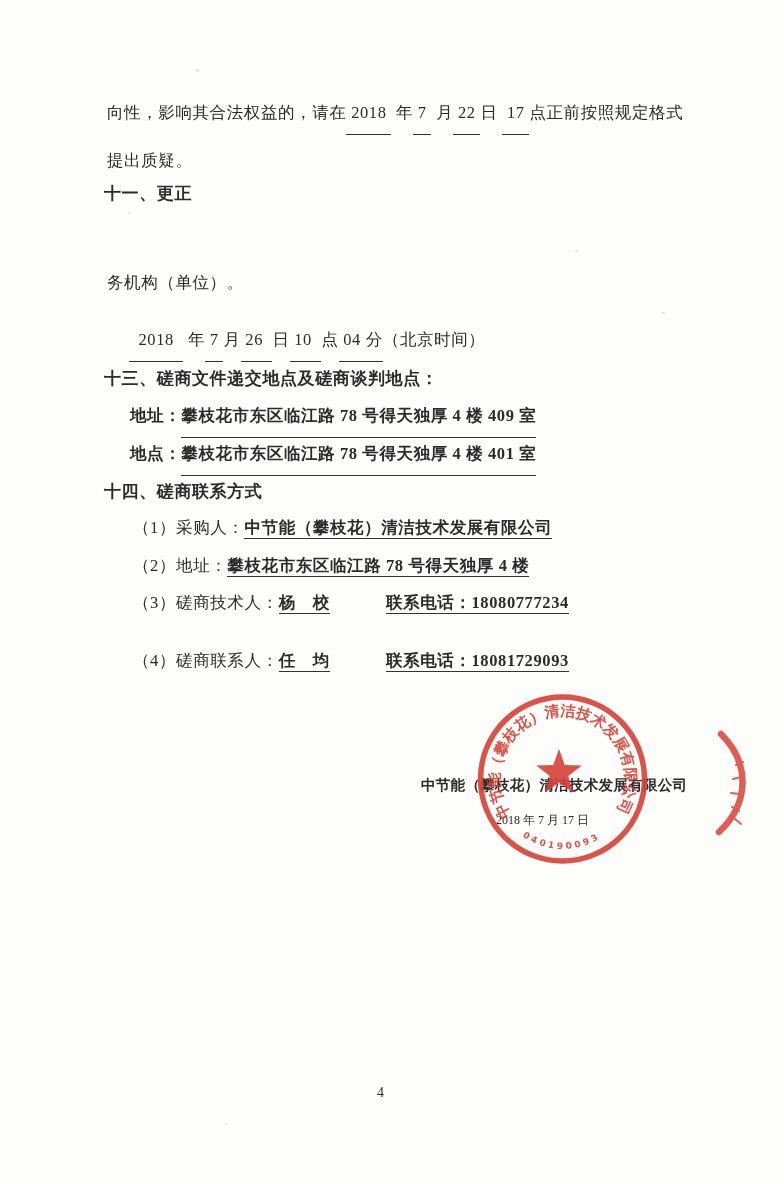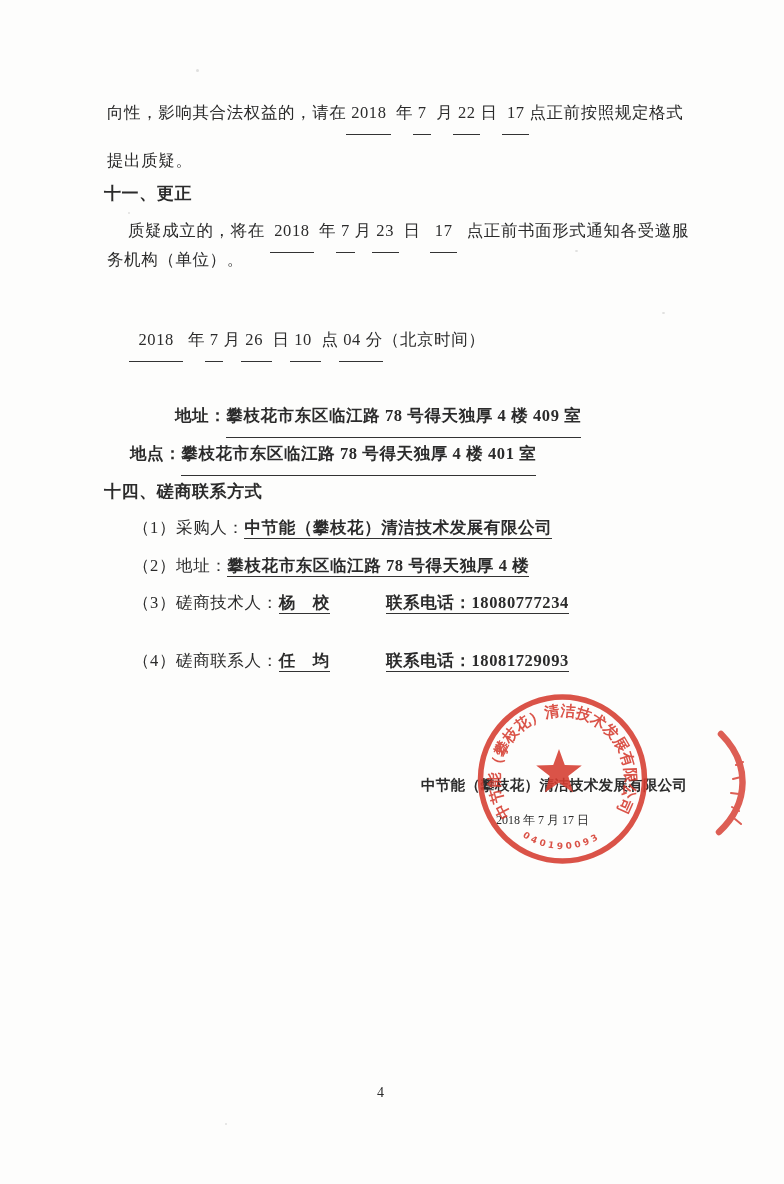--- a/index.html
+++ b/index.html
@@ -34,29 +34,29 @@
 <body>
 
 <div class="page">
 
   <div class="ln" style="top:103px;left:107px;"><span>向性，影响其合法权益的，请在</span><span class="u"> 2018 </span><span> 年</span><span class="u"> 7 </span><span> 月</span><span class="u"> 22 </span><span>日 </span><span class="u"> 17 </span><span>点正前按照规定格式</span></div>
 
   <div class="ln" style="top:143px;left:107px;margin-top:8px;"><span>提出质疑。</span></div>
 
   <div class="ln hd" style="top:183px;left:104px;"><span>十一、更正</span></div>
 
-  <div class="ln" style="top:221px;left:128px;"><span>质疑成立的，将在 </span><span class="u"> 2018 </span><span> 年</span><span class="u"> 7 </span><span>月</span><span class="u"> 23 </span><span> 日  </span><span class="u"> 17 </span><span>  点正前书面形式通知各受邀服</span></div>
 
-  <div class="ln" style="top:250px;left:107px;"><span>务机构（单位）。</span></div>
+  <div class="ln" style="top:273px;left:107px;"><span>务机构（单位）。</span></div>
 
 
   <div class="ln" style="top:330px;left:129px;"><span class="u">  2018  </span><span> 年</span><span class="u"> 7 </span><span>月</span><span class="u"> 26  </span><span>日</span><span class="u"> 10  </span><span>点</span><span class="u"> 04 分</span><span>（北京时间）</span></div>
 
+  <div class="ln hd" style="top:368px;left:104px;"><span>十三、磋商文件递交地点及磋商谈判地点：</span></div>
 
-  <div class="ln bold" style="top:406px;left:130px;margin-left:45px;"><span>地址：</span><span class="u">攀枝花市东区临江路 78 号得天独厚 4 楼 409 室</span></div>
+  <div class="ln bold" style="top:406px;left:130px;"><span>地址：</span><span class="u">攀枝花市东区临江路 78 号得天独厚 4 楼 409 室</span></div>
 
   <div class="ln bold" style="top:444px;left:130px;"><span>地点：</span><span class="u">攀枝花市东区临江路 78 号得天独厚 4 楼 401 室</span></div>
 
   <div class="ln hd" style="top:481px;left:104px;"><span>十四、磋商联系方式</span></div>
 
   <div class="ln" style="top:518px;left:133px;"><span>（1）采购人：</span><span class="ub">中节能（攀枝花）清洁技术发展有限公司</span></div>
 
   <div class="ln" style="top:556px;left:133px;"><span>（2）地址：</span><span class="ub">攀枝花市东区临江路 78 号得天独厚 4 楼</span></div>
 
   <div class="ln" style="top:593px;left:133px;text-align:right;"><span>（3）磋商技术人：</span><span class="ub">杨　校</span><span>　　　 </span><span class="ub">联系电话：18080777234</span></div>

